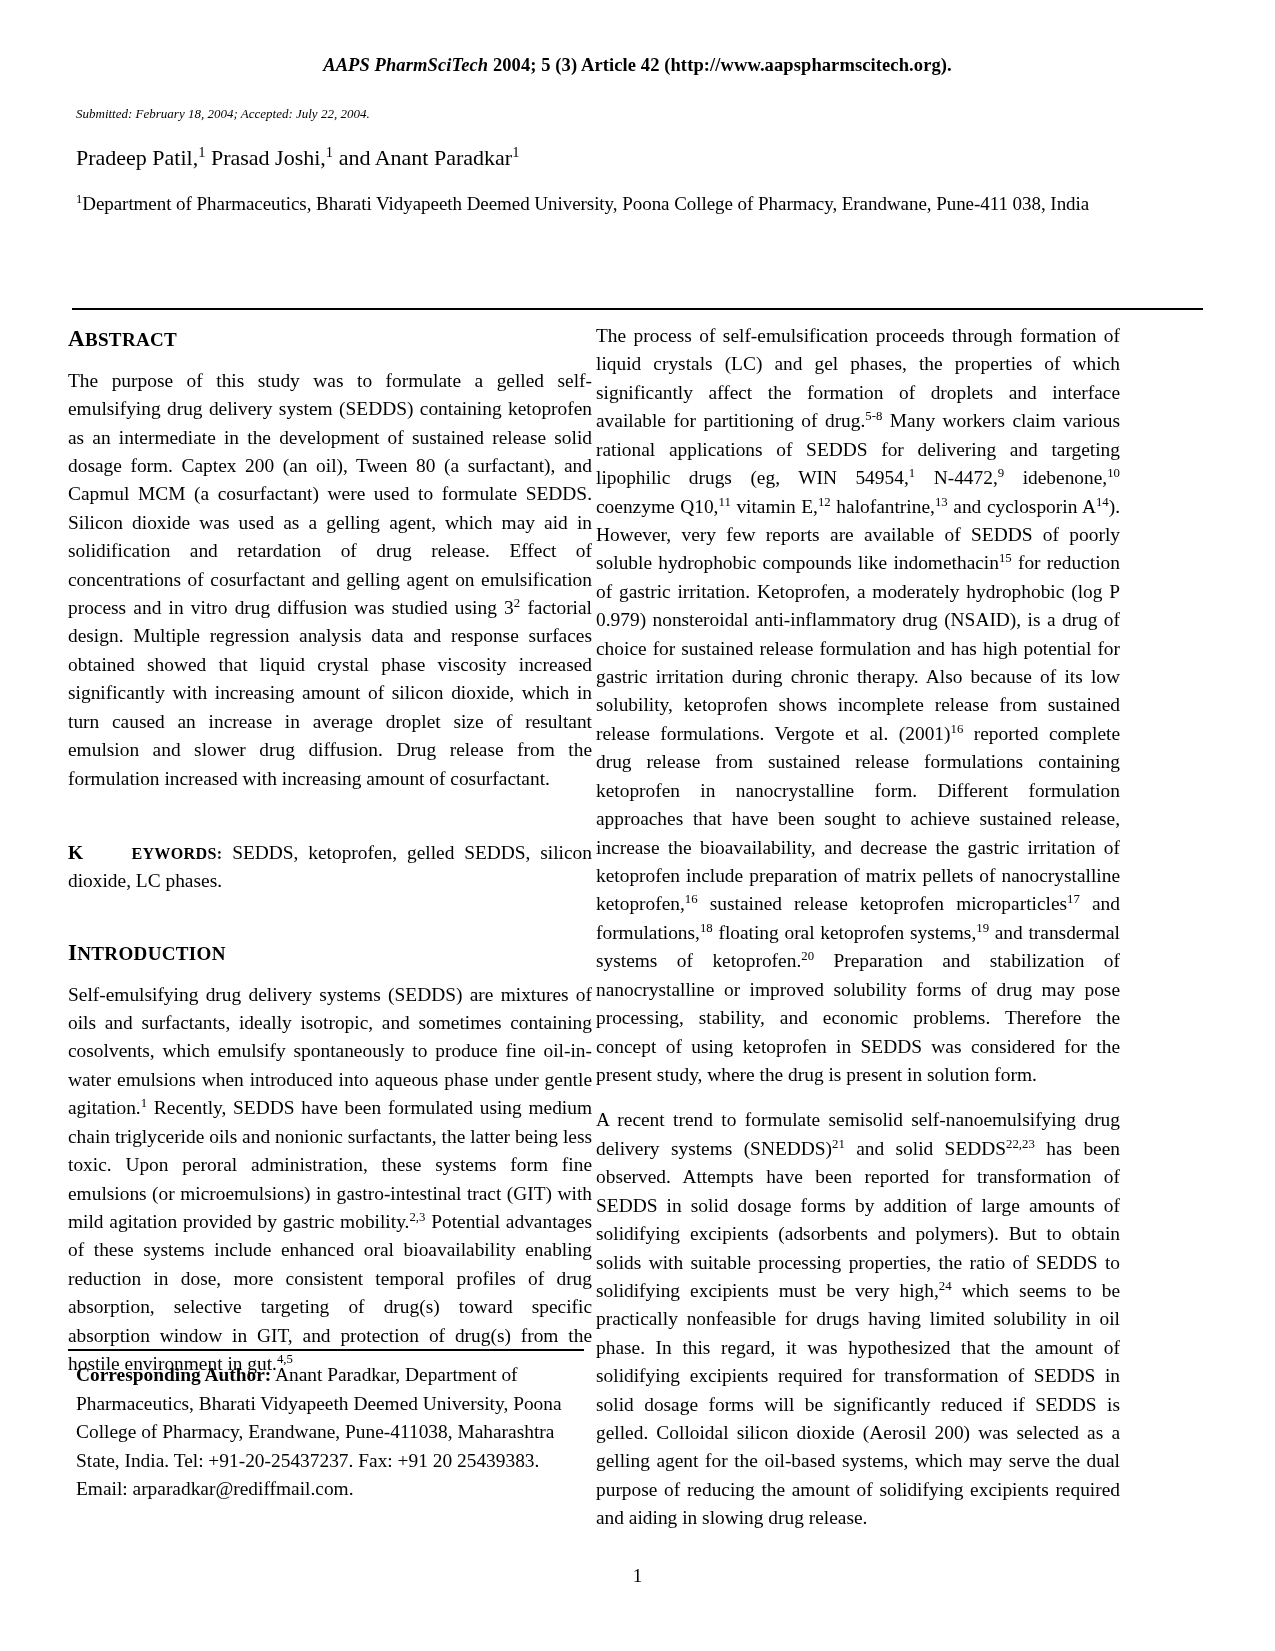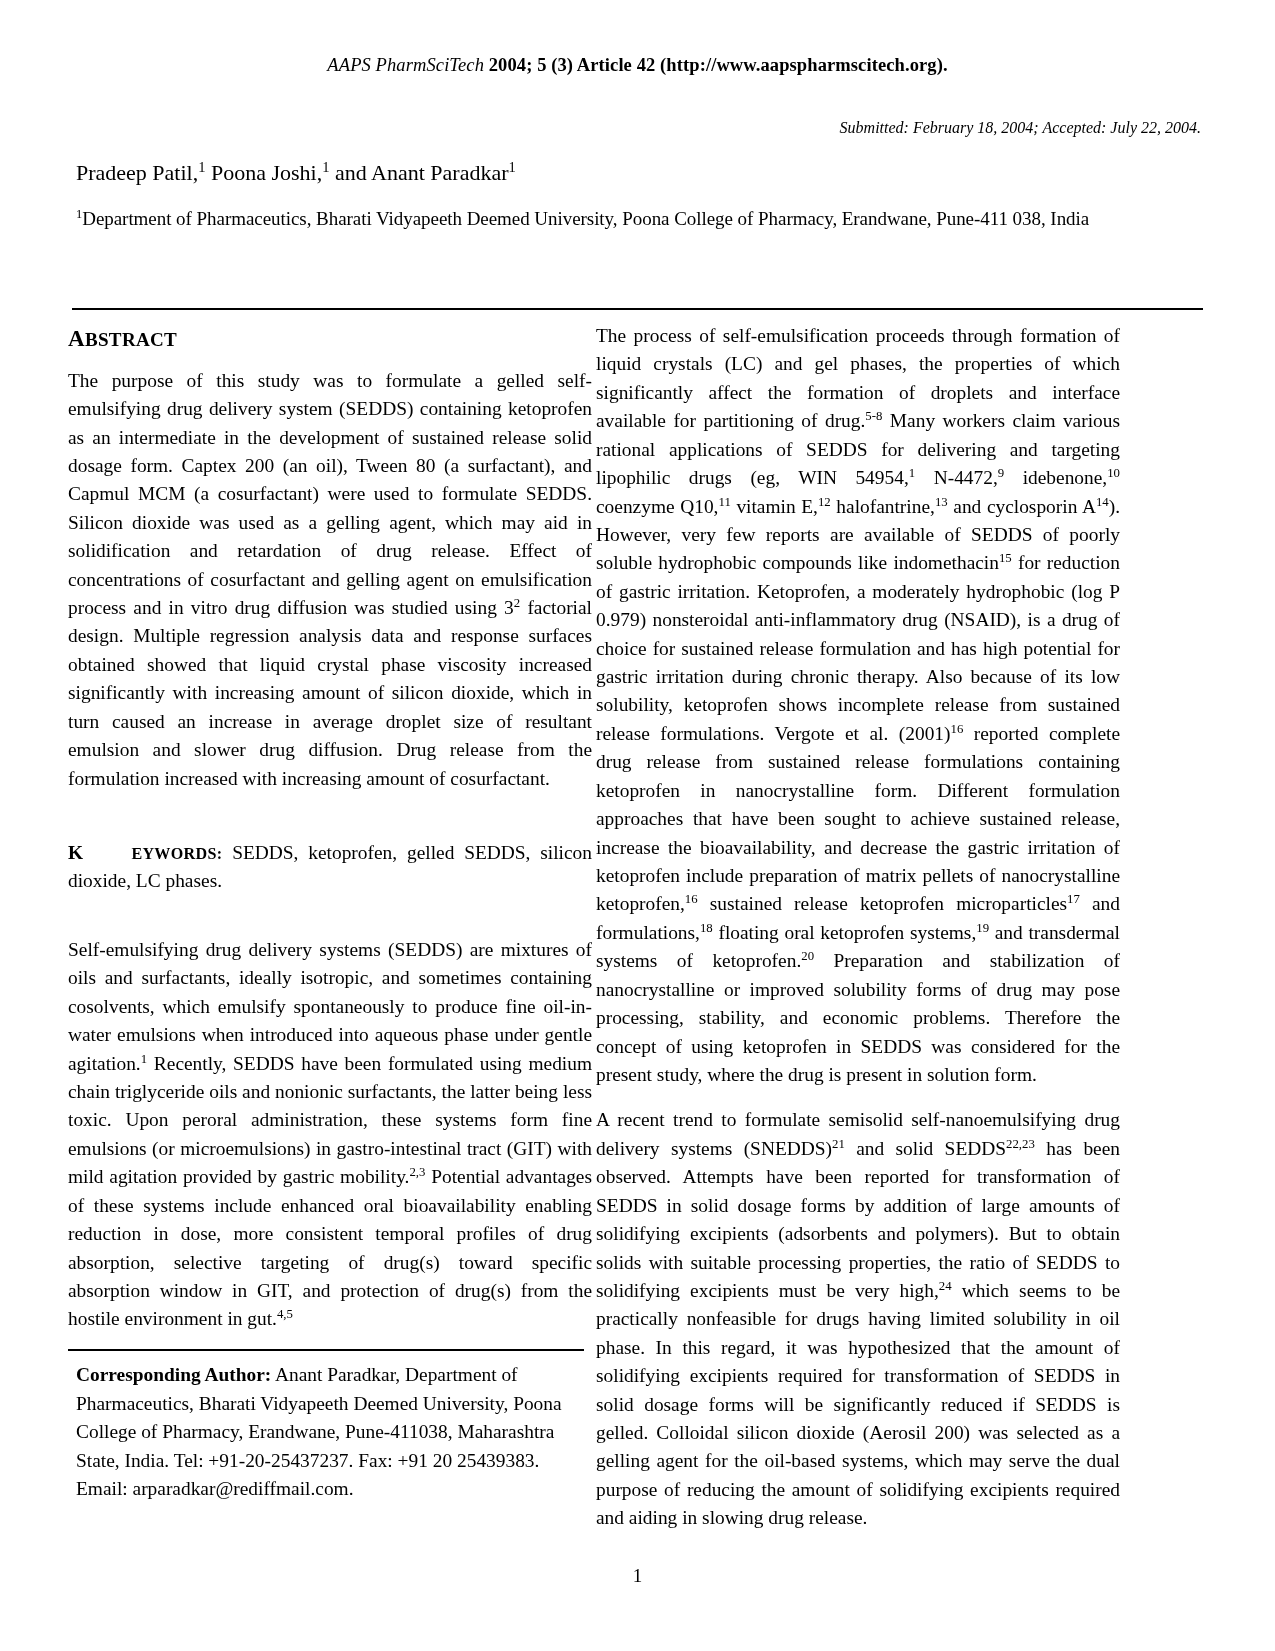--- a/index.html
+++ b/index.html
@@ -29,21 +29,21 @@
     position: absolute;
     left: 72px;
     top: 55px;
     width: 1131px;
     text-align: center;
     font-size: 18.5px;
     letter-spacing: 0.1px;
   }
   .runhead .jname {
     font-style: italic;
-    font-weight: normal;
+    font-weight: bold;
   }
   .runhead .rest {
     font-weight: bold;
     margin-top: 26px;
   }
 
   
   .titleblock {
     position: absolute;
     left: 76px;
@@ -52,24 +52,23 @@
   }
   .doc-title {
     font-size: 30.5px;
     font-weight: bold;
     line-height: 1.33;
     letter-spacing: -0.2px;
     margin: 0;
   }
   .submitted {
     font-style: italic;
-    font-size: 16px;
-    margin-top: 24px;
+    font-size: 13px;
+    margin-top: 11px;
     letter-spacing: 0px;
-    text-align: right;
   }
   .authors {
     font-size: 22px;
     margin-top: 23px;
     letter-spacing: 0px;
   }
   .affil {
     font-size: 19px;
     margin-top: 20px;
     line-height: 1.42;
@@ -164,41 +163,42 @@
 
 <div class="page">
 
   <div class="runhead">
     <span class="jname">AAPS PharmSciTech</span><span class="rest"> 2004; 5 (3) Article 42 (http://www.aapspharmscitech.org).</span>
   </div>
 
   <div class="titleblock">
     <div class="submitted">Submitted: February 18, 2004; Accepted: July 22, 2004.</div>
     <div class="authors">
-      <span>Pradeep Patil,</span><span class="sup">1</span><span> Poona Joshi,</span><span class="sup">1</span><span> and Anant Paradkar</span><span class="sup">1</span>
+      <span>Pradeep Patil,</span><span class="sup">1</span><span> Prasad Joshi,</span><span class="sup">1</span><span> and Anant Paradkar</span><span class="sup">1</span>
     </div>
     <div class="affil">
       <span class="sup">1</span><span>Department of Pharmaceutics, Bharati Vidyapeeth Deemed University, Poona College of Pharmacy, Erandwane, Pune-411 038, India</span>
     </div>
   </div>
 
   <div class="rule-top"></div>
 
   <div class="col col-left">
 
     <div class="sec-head"><span>A</span><span class="smallcaps">BSTRACT</span></div>
 
     <p class="body"><span>The purpose of this study was to formulate a gelled self-emulsifying drug delivery system (SEDDS) containing ketoprofen as an intermediate in the development of sustained release solid dosage form. Captex 200 (an oil), Tween 80 (a surfactant), and Capmul MCM (a cosurfactant) were used to formulate SEDDS. Silicon dioxide was used as a gelling agent, which may aid in solidification and retardation of drug release. Effect of concentrations of cosurfactant and gelling agent on emulsification process and in vitro drug diffusion was studied using 3</span><span class="sup">2</span><span> factorial design. Multiple regression analysis data and response surfaces obtained showed that liquid crystal phase viscosity increased significantly with increasing amount of silicon dioxide, which in turn caused an increase in average droplet size of resultant emulsion and slower drug diffusion. Drug release from the formulation increased with increasing amount of cosurfactant.</span></p>
 
     <div class="gap-lg"></div>
 
     <p class="body"><span class="kw-head"><span>K</span><span class="smallcaps">EYWORDS:</span></span><span> SEDDS, ketoprofen, gelled SEDDS, silicon dioxide, LC phases.</span></p>
 
     <div class="gap-md"></div>
 
+    <div class="sec-head"><span>I</span><span class="smallcaps">NTRODUCTION</span></div>
 
     <p class="body"><span>Self-emulsifying drug delivery systems (SEDDS) are mixtures of oils and surfactants, ideally isotropic, and sometimes containing cosolvents, which emulsify spontaneously to produce fine oil-in-water emulsions when introduced into aqueous phase under gentle agitation.</span><span class="sup">1</span><span> Recently, SEDDS have been formulated using medium chain triglyceride oils and nonionic surfactants, the latter being less toxic. Upon peroral administration, these systems form fine emulsions (or microemulsions) in gastro-intestinal tract (GIT) with mild agitation provided by gastric mobility.</span><span class="sup">2,3</span><span> Potential advantages of these systems include enhanced oral bioavailability enabling reduction in dose, more consistent temporal profiles of drug absorption, selective targeting of drug(s) toward specific absorption window in GIT, and protection of drug(s) from the hostile environment in gut.</span><span class="sup">4,5</span></p>
 
   </div>
 
   <div class="corr-wrap">
     <div class="corr-rule"></div>
     <div class="corr-body"><b>Corresponding Author:</b><span> Anant Paradkar, Department of Pharmaceutics, Bharati Vidyapeeth Deemed University, Poona College of Pharmacy, Erandwane, Pune-411038, Maharashtra State, India. Tel: +91-20-25437237. Fax: +91 20 25439383. Email: arparadkar@rediffmail.com.</span></div>
   </div>
 

